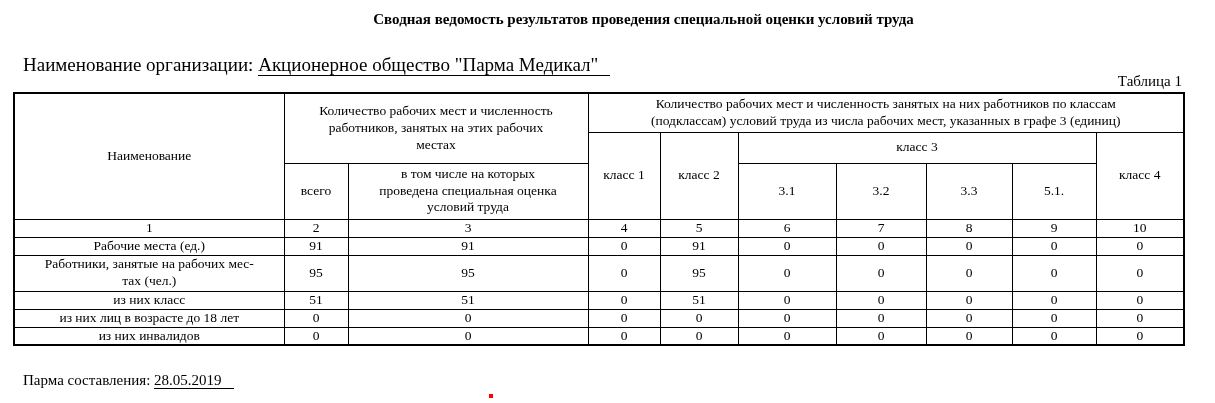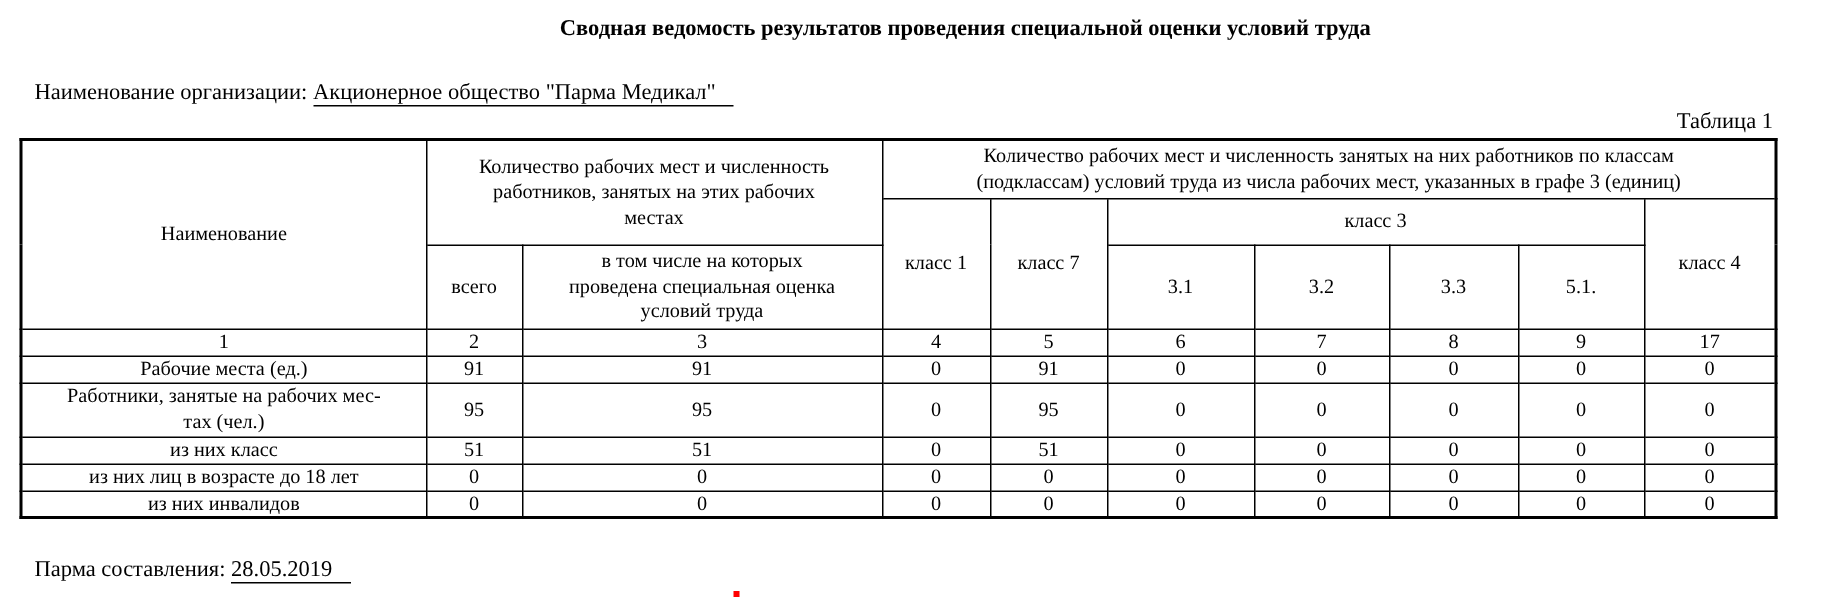--- a/index.html
+++ b/index.html
@@ -7,21 +7,21 @@
     width:1215px; height:403px;
     background:#ffffff; color:#000;
     font-family:"Liberation Serif", serif;
     position:relative; overflow:hidden;
   }
   .title {
     position:absolute; top:11px; left:0; width:100%;
     text-align:center; font-weight:bold; font-size:15px;padding-left:36px;
   }
   .org-line {
-    position:absolute; top:54px; left:23px; font-size:15px; white-space:nowrap;
+    position:absolute; top:54px; left:23px; font-size:19px; white-space:nowrap;
   }
   .underlined {
     border-bottom:1px solid #000; padding-right:12px; padding-bottom:0px;
   }
   .table-caption {
     position:absolute; top:73px; right:33px; font-size:15px;text-align:center;
   }
   table.svod {
     position:absolute; top:92px; left:13px;
     width:1170px; border-collapse:collapse; table-layout:fixed;
@@ -76,21 +76,21 @@
       <tr class="h-r1">
     <td rowspan="3">Наименование</td>
     <td colspan="2" rowspan="2">Количество рабочих мест и численность
 работников, занятых на этих рабочих
 местах</td>
     <td colspan="7">Количество рабочих мест и численность занятых на них работников по классам
 (подклассам) условий труда из числа рабочих мест, указанных в графе 3 (единиц)</td>
   </tr>
   <tr class="h-r2">
     <td rowspan="2">класс 1</td>
-    <td rowspan="2">класс 7</td>
+    <td rowspan="2">класс 2</td>
     <td colspan="4">класс 3</td>
     <td rowspan="2">класс 4</td>
   </tr>
   <tr class="h-r3">
     <td>всего</td>
     <td>в том числе на которых
 проведена специальная оценка
 условий труда</td>
     <td>3.1</td>
     <td>3.2</td>
@@ -100,21 +100,21 @@
   <tr class="num-row">
     <td>1</td>
     <td>2</td>
     <td>3</td>
     <td>4</td>
     <td>5</td>
     <td>6</td>
     <td>7</td>
     <td>8</td>
     <td>9</td>
-    <td>17</td>
+    <td>10</td>
   </tr>
   <tr class="data-row">
     <td class="lbl">Рабочие места (ед.)</td>
     <td>91</td>
     <td>91</td>
     <td>0</td>
     <td>91</td>
     <td>0</td>
     <td>0</td>
     <td>0</td>

